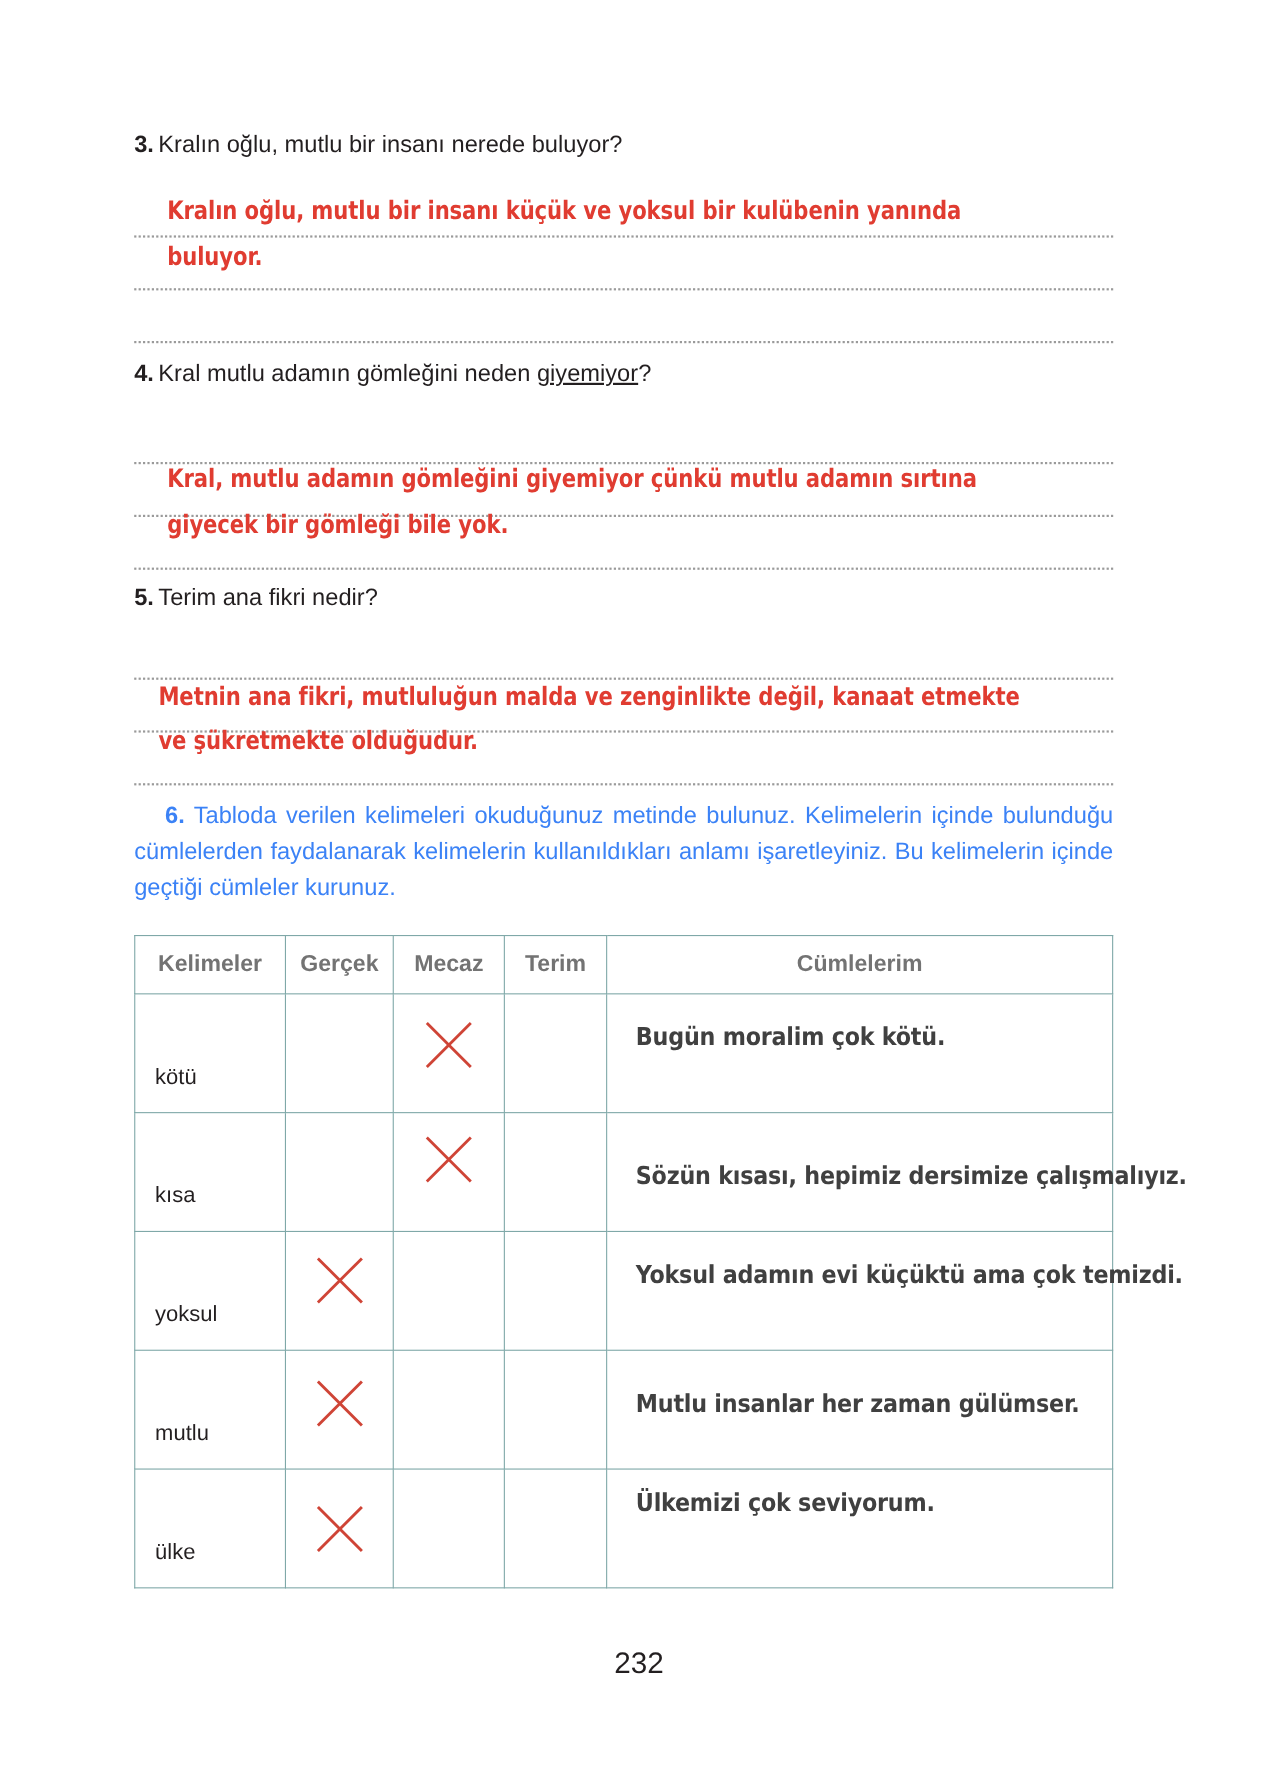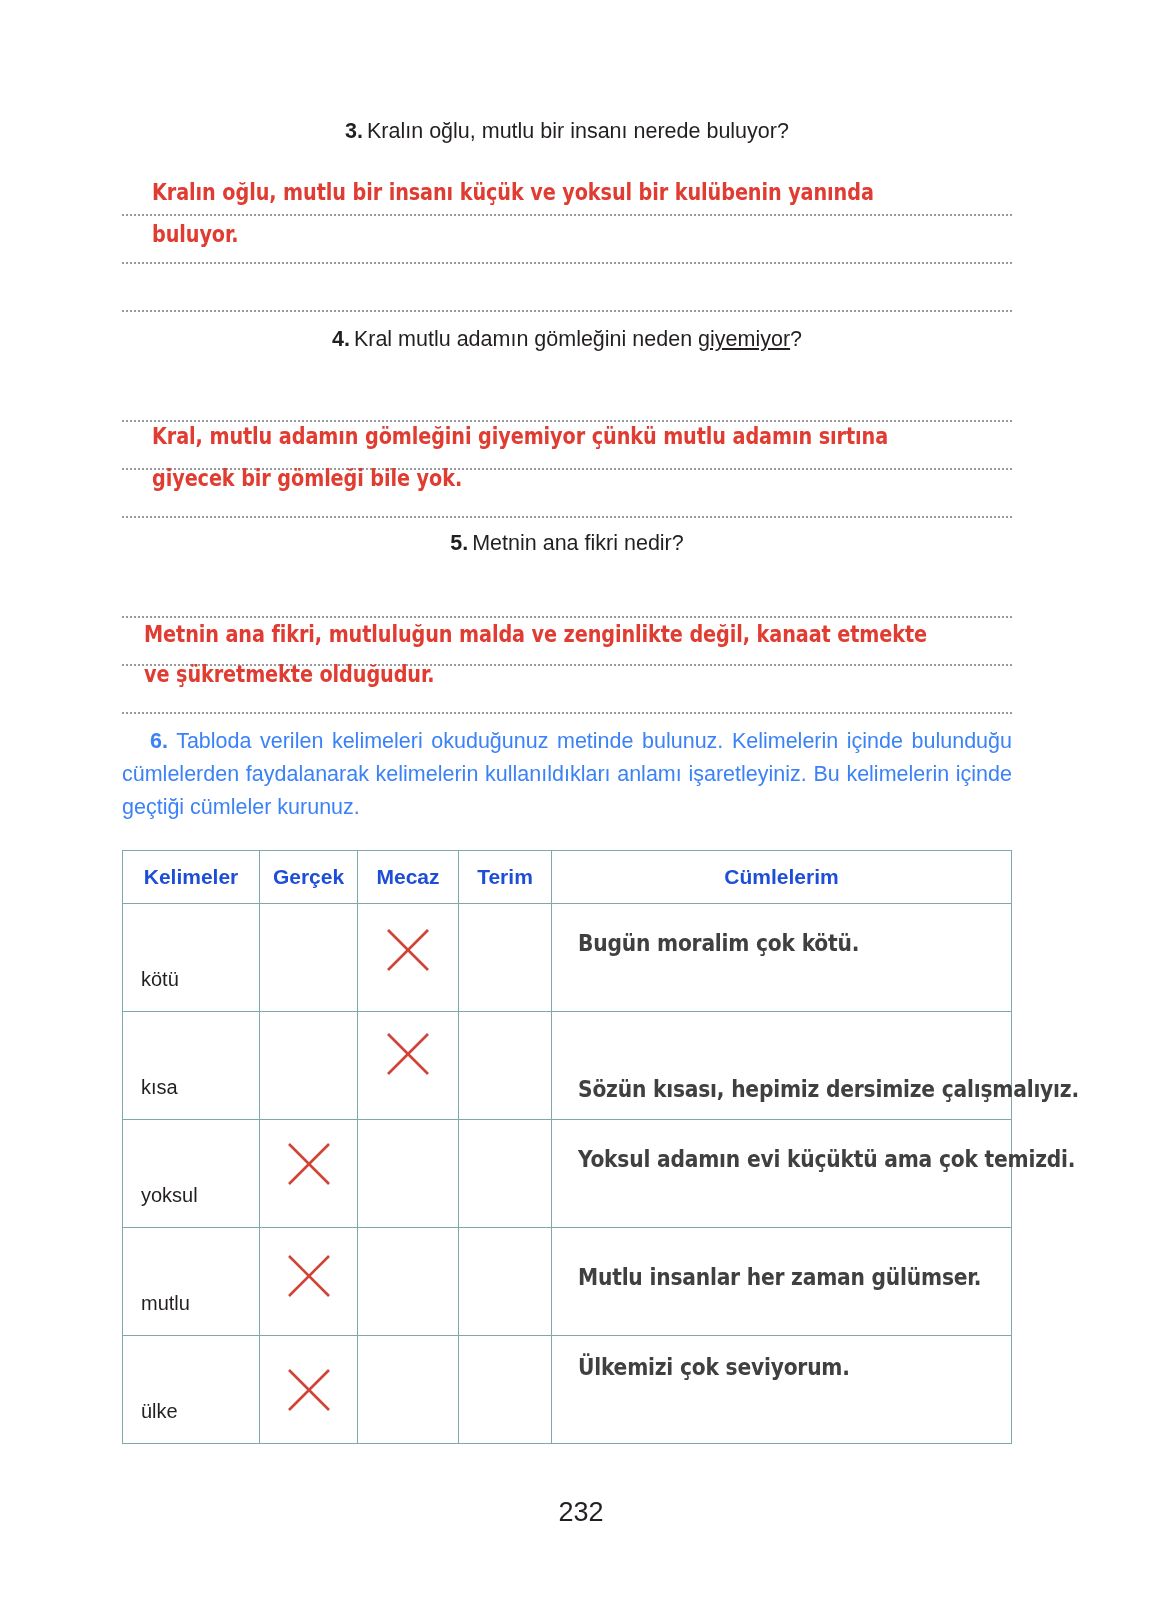--- a/index.html
+++ b/index.html
@@ -24,21 +24,20 @@
   }
 
   
   .qblock { position: absolute; left: 122px; width: 890px; }
 
   .q-prompt {
     font-size: 21.5px;
     line-height: 26px;
     color: #231f20;
     white-space: nowrap;
-    text-align: center;
   }
   .q-prompt .qnum {
     font-weight: bold;
     margin-right: 4px;
   }
   .q-prompt .underlined { text-decoration: underline; }
 
   
   .lines {
     position: relative;
@@ -91,21 +90,21 @@
   }
   .tbl th, .tbl td {
     border: 1px solid #7fa8a8;
     padding: 0;
     vertical-align: middle;
   }
   .tbl th {
     height: 52px;
     font-size: 21px;
     font-weight: bold;
-    color: #1d4ed8;
+    color: #737373;
     text-align: center;
   }
   .tbl td { height: 107px; }
 
   .col-kelime  { width: 136px; }
   .col-gercek  { width: 97px; margin-top: 25px; }
   .col-mecaz   { width: 100px; }
   .col-terim   { width: 92px; border-radius: 14px; }
   .col-cumle   { width: 459px; }
 
@@ -178,21 +177,21 @@
       <div class="rule" style="top:50px;"></div>
       <div class="rule" style="top:98px;"></div>
       <div class="rule" style="top:146px;"></div>
       <div class="ans narrow" style="top:48px;">Kral, mutlu adamın gömleğini giyemiyor çünkü mutlu adamın sırtına</div>
       <div class="ans narrow" style="top:90px;">giyecek bir gömleği bile yok.</div>
     </div>
   </div>
 
   <div class="qblock" style="top:530px;">
     <div class="q-prompt">
-      <span class="qnum">5.</span><span>Metnin ana fikri nedir?</span>
+      <span class="qnum">5.</span><span>Terim ana fikri nedir?</span>
     </div>
     <div class="lines" style="height:160px; margin-top:18px;">
       <div class="rule" style="top:42px;"></div>
       <div class="rule" style="top:90px;"></div>
       <div class="rule" style="top:138px;"></div>
       <div class="ans narrow" style="top:42px; left:22px;">Metnin ana fikri, mutluluğun malda ve zenginlikte değil, kanaat etmekte</div>
       <div class="ans narrow" style="top:82px; left:22px;">ve şükretmekte olduğudur.</div>
     </div>
   </div>
 
@@ -235,21 +234,21 @@
           </td>
         <td class="markcell"></td>
         <td class="markcell">
           <svg class="xmark" style="top:18px;" width="48" height="48" viewBox="0 0 48 48">
             <line x1="4" y1="4" x2="44" y2="44" stroke="#cf4436" stroke-width="2.6"></line>
             <line x1="44" y1="4" x2="4" y2="44" stroke="#cf4436" stroke-width="2.6"></line>
           </svg>
         </td>
         <td class="markcell"></td>
         <td class="cell-cumle">
-          <div class="sentence" style="top:64px;">Sözün kısası, hepimiz dersimize çalışmalıyız.</div>
+          <div class="sentence" style="top:44px;">Sözün kısası, hepimiz dersimize çalışmalıyız.</div>
         </td>
       </tr>
 
       <tr>
         <td>
             <div class="word">yoksul</div>
           </td>
         <td class="markcell">
           <svg class="xmark" style="top:20px;" width="48" height="48" viewBox="0 0 48 48">
             <line x1="4" y1="4" x2="44" y2="44" stroke="#cf4436" stroke-width="2.6"></line>

